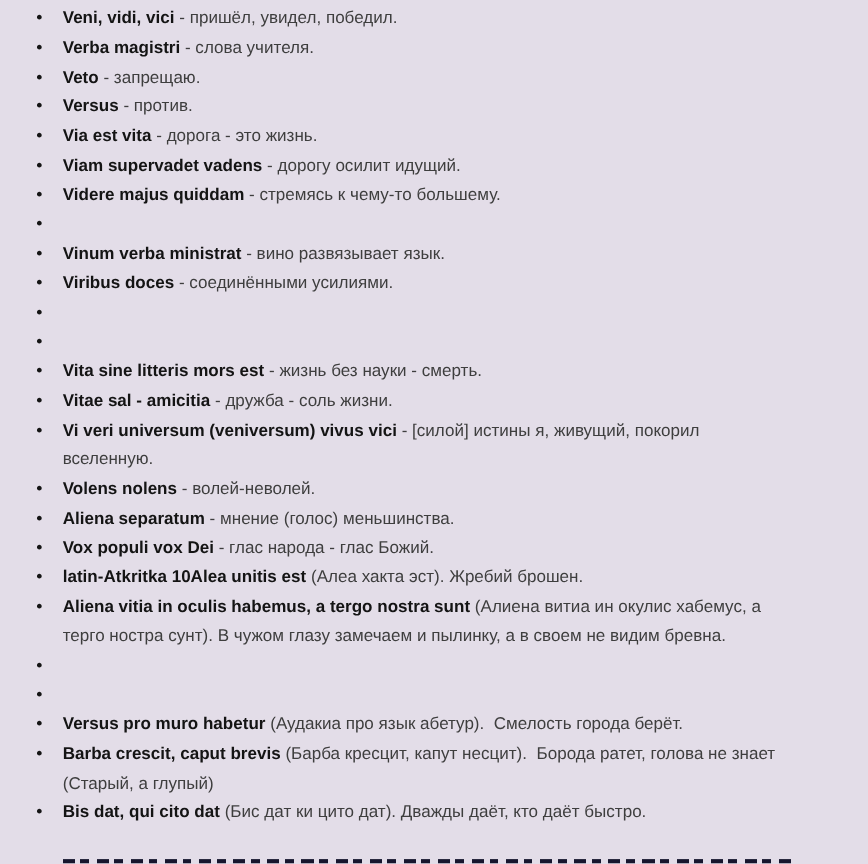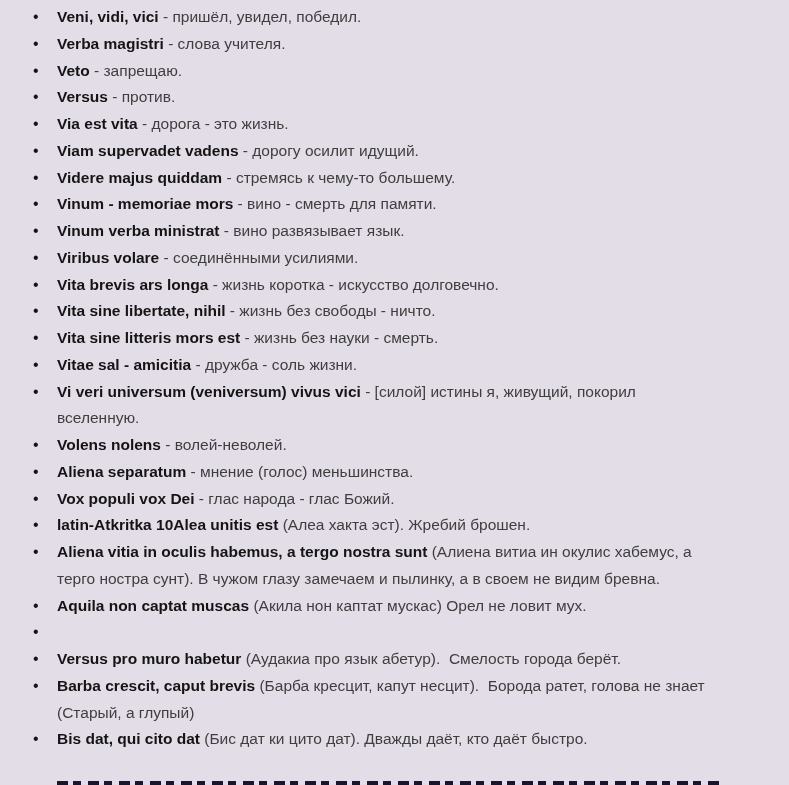--- a/index.html
+++ b/index.html
@@ -85,37 +85,34 @@
   <li>
       <span class="bullet">•</span>
       <span class="txt"><b>Viam supervadet vadens</b><span> - дорогу осилит идущий.</span></span>
     </li>
   <li>
       <span class="bullet">•</span>
       <span class="txt"><b>Videre majus quiddam</b><span> - стремясь к чему-то большему.</span></span>
     </li>
   <li>
       <span class="bullet">•</span>
-      <span class="txt"><b>Vinum - memoriae mors</b><span> - вино - смерть для памяти.</span></span>
     </li>
   <li>
       <span class="bullet">•</span>
       <span class="txt"><b>Vinum verba ministrat</b><span> - вино развязывает язык.</span></span>
     </li>
   <li>
       <span class="bullet">•</span>
-      <span class="txt"><b>Viribus volare</b><span> - соединёнными усилиями.</span></span>
+      <span class="txt"><b>Viribus doces</b><span> - соединёнными усилиями.</span></span>
     </li>
   <li>
       <span class="bullet">•</span>
-      <span class="txt"><b>Vita brevis ars longa</b><span> - жизнь коротка - искусство долговечно.</span></span>
     </li>
   <li>
       <span class="bullet">•</span>
-      <span class="txt"><b>Vita sine libertate, nihil</b><span> - жизнь без свободы - ничто.</span></span>
     </li>
   <li>
       <span class="bullet">•</span>
       <span class="txt"><b>Vita sine litteris mors est</b><span> - жизнь без науки - смерть.</span></span>
     </li>
   <li>
       <span class="bullet">•</span>
       <span class="txt"><b>Vitae sal - amicitia</b><span> - дружба - соль жизни.</span></span>
     </li>
   <li>
@@ -137,21 +134,20 @@
   <li>
       <span class="bullet">•</span>
       <span class="txt"><b>latin-Atkritka 10Alea unitis est</b><span> (Алеа хакта эст). Жребий брошен.</span></span>
     </li>
   <li>
       <span class="bullet">•</span>
       <span class="txt"><b>Aliena vitia in oculis habemus, a tergo nostra sunt</b><span> (Алиена витиа ин окулис хабемус, а терго ностра сунт). В чужом глазу замечаем и пылинку, а в своем не видим бревна.</span></span>
     </li>
   <li>
       <span class="bullet">•</span>
-      <span class="txt"><b>Aquila non captat muscas</b><span> (Акила нон каптат мускас) Орел не ловит мух.</span></span>
     </li>
   <li>
       <span class="bullet">•</span>
     </li>
   <li>
       <span class="bullet">•</span>
       <span class="txt"><b>Versus pro muro habetur</b><span> (Аудакиа про язык абетур).  Смелость города берёт.</span></span>
     </li>
   <li>
       <span class="bullet">•</span>

